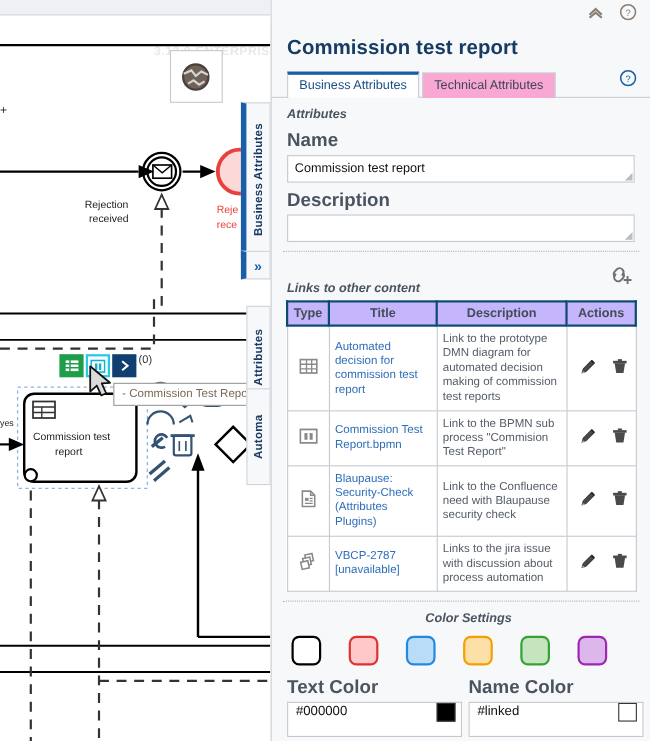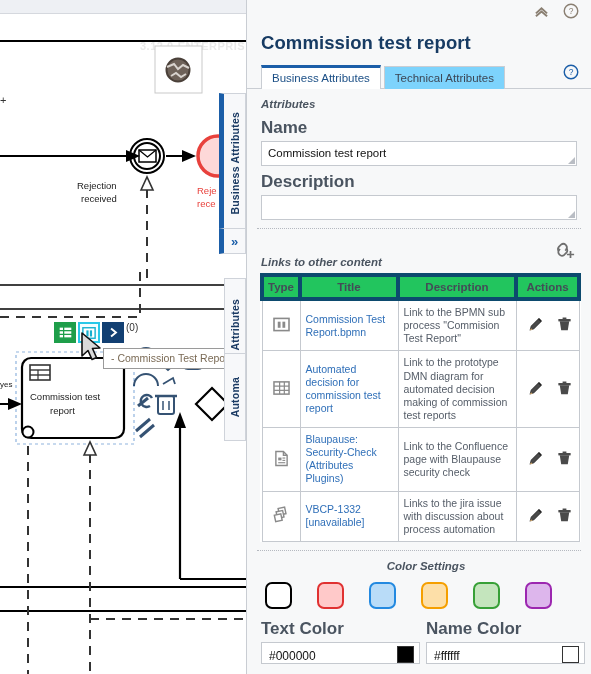--- a/index.html
+++ b/index.html
@@ -102,21 +102,21 @@
   }
 
   #tabstrip {
     position: relative; display: flex; align-items: flex-end;
     padding-left: 14px; height: 27px;
     border-bottom: 1px solid #c9cdd3;
   }
   .tab {
     font-size: 11.5px; padding: 5px 10px 5px 10px; cursor: pointer;
     border: 1px solid #c9cdd3; border-bottom: none;
-    background: #7dd3fc; color: #3c4654; margin-right: 3px;
+    background: #f9a8d4; color: #3c4654; margin-right: 3px;
     position: relative; top: 1px;
   }
   .tab.active {
     background: #ffffff; color: #1b4f86; border-top: 3px solid #1b5ea8;
     font-weight: normal; padding-top: 4px;
   }
   #tab-help {
     position: absolute; right: 12px; bottom: 4px; cursor: pointer;
   }
 
@@ -148,21 +148,21 @@
     padding: 7px 14px 5px 14px;
   }
   #links-header .section-title { padding: 0; margin-top: 20px; }
 
   table#links-table {
     width: 319px; margin: 0 0 0 13px;
     border-collapse: collapse; table-layout: fixed;
     background: #fff;
   }
   #links-table th {
-    background: #22c55e; border: 4px solid #0c4a6e;
+    background: #c4b5fd; border: 2px solid #0c4a6e;
     font-size: 11.5px; color: #444c57; font-weight: bold;
     padding: 4px 2px; text-align: center;
   }
   #links-table td {
     border: 1px solid #c5c9cf; font-size: 10.5px;
     padding: 5px 5px; vertical-align: middle; color: #555d68;
   }
   .col-type { width: 38px; }
   .col-title { width: 98px; margin-top: 12px; }
   .col-desc { width: 118px; }
@@ -188,22 +188,22 @@
     display: flex; gap: 0; padding: 10px 0 0 18px;
   }
   .swatch {
     width: 27px; height: 27px; border-radius: 7px;
     border: 2.5px solid #000; margin-right: 25px; cursor: pointer;
   }
   #color-inputs { display: flex; padding: 10px 0 0 14px; }
   .color-field { width: 162px; margin-right: 6px; }
   .color-field .field-label { padding: 0 0 3px 0; }
   .color-input {
-    background: #fff; border: 1px solid #c5c9cf; height: 22px;
-    display: flex; align-items: flex-end; justify-content: space-between;
+    background: #fff; border: 1px solid #c5c9cf; height: 32px;
+    display: flex; align-items: flex-start; justify-content: space-between;
     padding: 0 5px 0 7px; font-size: 12px; color: #111;
   }
   .color-chip { width: 17px; height: 17px; border: 1px solid #333; }
 </style>
 </head>
 <body>
 
 <div id="app">
 
   <div id="canvas-area">
@@ -401,61 +401,61 @@
         <tr>
           <th class="col-type">Type</th>
           <th class="col-title">Title</th>
           <th class="col-desc">Description</th>
           <th class="col-actions">Actions</th>
         </tr>
       </thead>
       <tbody>
         <tr>
           <td class="cell-type">
-            <svg width="17" height="15" viewBox="0 0 18 16">
-              <rect x="1" y="1.5" width="16" height="13" fill="#fff" stroke="#8a8a8a" stroke-width="1.7"></rect>
-              <rect x="5" y="5" width="3" height="6.5" fill="#8a8a8a"></rect>
-              <rect x="10" y="5" width="3" height="6.5" fill="#8a8a8a"></rect>
-            </svg>
-          </td>
-          <td class="cell-title">
-            <a href="#">Commission Test Report.bpmn</a>
-          </td>
-          <td class="cell-desc">Link to the BPMN sub process "Commision Test Report"</td>
-          <td class="cell-actions">
-            <span>
-              <svg width="17" height="17" viewBox="0 0 18 18">
-                <path d="M3.5 14.5 L4.5 11 L12.5 3 L15 5.5 L7 13.5 Z" fill="#4a4a4a" stroke="#3a3a3a" stroke-width="1.1"></path>
-                <path d="M12.5 3 L15 5.5" stroke="#222" stroke-width="1.6"></path>
-                <path d="M3.5 14.5 L5.5 13.9" stroke="#c9a06a" stroke-width="1.6"></path>
-              </svg>
-            </span>
-            <span>
-              <svg width="17" height="17" viewBox="0 0 18 18">
-                <path d="M4 5.5 L14 5.5 L12.5 15 L5.5 15 Z" fill="#4a4a4a"></path>
-                <rect x="2.5" y="3.2" width="13" height="2.5" fill="#4a4a4a"></rect>
-                <rect x="7" y="1.6" width="4" height="2" fill="#4a4a4a"></rect>
-              </svg>
-            </span>
-          </td>
-        </tr>
-        <tr>
-          <td class="cell-type">
             <svg width="17" height="16" viewBox="0 0 18 17">
               <rect x="1" y="2" width="16" height="13" fill="#fff" stroke="#8a8a8a" stroke-width="1.6"></rect>
               <line x1="1" y1="6.5" x2="17" y2="6.5" stroke="#8a8a8a" stroke-width="1.3"></line>
               <line x1="1" y1="11" x2="17" y2="11" stroke="#8a8a8a" stroke-width="1.3"></line>
               <line x1="7" y1="2" x2="7" y2="15" stroke="#8a8a8a" stroke-width="1.3"></line>
               <line x1="12" y1="2" x2="12" y2="15" stroke="#8a8a8a" stroke-width="1.3"></line>
             </svg>
           </td>
           <td class="cell-title">
             <a href="#">Automated decision for commission test report</a>
           </td>
           <td class="cell-desc">Link to the prototype DMN diagram for automated decision making of commission test reports</td>
+          <td class="cell-actions">
+            <span>
+              <svg width="17" height="17" viewBox="0 0 18 18">
+                <path d="M3.5 14.5 L4.5 11 L12.5 3 L15 5.5 L7 13.5 Z" fill="#4a4a4a" stroke="#3a3a3a" stroke-width="1.1"></path>
+                <path d="M12.5 3 L15 5.5" stroke="#222" stroke-width="1.6"></path>
+                <path d="M3.5 14.5 L5.5 13.9" stroke="#c9a06a" stroke-width="1.6"></path>
+              </svg>
+            </span>
+            <span>
+              <svg width="17" height="17" viewBox="0 0 18 18">
+                <path d="M4 5.5 L14 5.5 L12.5 15 L5.5 15 Z" fill="#4a4a4a"></path>
+                <rect x="2.5" y="3.2" width="13" height="2.5" fill="#4a4a4a"></rect>
+                <rect x="7" y="1.6" width="4" height="2" fill="#4a4a4a"></rect>
+              </svg>
+            </span>
+          </td>
+        </tr>
+        <tr>
+          <td class="cell-type">
+            <svg width="17" height="15" viewBox="0 0 18 16">
+              <rect x="1" y="1.5" width="16" height="13" fill="#fff" stroke="#8a8a8a" stroke-width="1.7"></rect>
+              <rect x="5" y="5" width="3" height="6.5" fill="#8a8a8a"></rect>
+              <rect x="10" y="5" width="3" height="6.5" fill="#8a8a8a"></rect>
+            </svg>
+          </td>
+          <td class="cell-title">
+            <a href="#">Commission Test Report.bpmn</a>
+          </td>
+          <td class="cell-desc">Link to the BPMN sub process "Commision Test Report"</td>
           <td class="cell-actions">
             <span>
               <svg width="17" height="17" viewBox="0 0 18 18">
                 <path d="M3.5 14.5 L4.5 11 L12.5 3 L15 5.5 L7 13.5 Z" fill="#4a4a4a" stroke="#3a3a3a" stroke-width="1.1"></path>
                 <path d="M12.5 3 L15 5.5" stroke="#222" stroke-width="1.6"></path>
                 <path d="M3.5 14.5 L5.5 13.9" stroke="#c9a06a" stroke-width="1.6"></path>
               </svg>
             </span>
             <span>
               <svg width="17" height="17" viewBox="0 0 18 18">
@@ -473,21 +473,21 @@
               <path d="M10 1.5 L10 5.5 L14 5.5" fill="none" stroke="#8a8a8a" stroke-width="1.4"></path>
               <rect x="4.5" y="8" width="3.5" height="3" fill="#8a8a8a"></rect>
               <line x1="9" y1="8.5" x2="12" y2="8.5" stroke="#8a8a8a" stroke-width="1.2"></line>
               <line x1="9" y1="11" x2="12" y2="11" stroke="#8a8a8a" stroke-width="1.2"></line>
               <line x1="4.5" y1="13.5" x2="12" y2="13.5" stroke="#8a8a8a" stroke-width="1.2"></line>
             </svg>
           </td>
           <td class="cell-title">
             <a href="#">Blaupause: Security-Check (Attributes Plugins)</a>
           </td>
-          <td class="cell-desc">Link to the Confluence page with Blaupause security check</td>
+          <td class="cell-desc">Link to the Confluence need with Blaupause security check</td>
           <td class="cell-actions">
             <span>
               <svg width="17" height="17" viewBox="0 0 18 18">
                 <path d="M3.5 14.5 L4.5 11 L12.5 3 L15 5.5 L7 13.5 Z" fill="#4a4a4a" stroke="#3a3a3a" stroke-width="1.1"></path>
                 <path d="M12.5 3 L15 5.5" stroke="#222" stroke-width="1.6"></path>
                 <path d="M3.5 14.5 L5.5 13.9" stroke="#c9a06a" stroke-width="1.6"></path>
               </svg>
             </span>
             <span>
               <svg width="17" height="17" viewBox="0 0 18 18">
@@ -500,21 +500,21 @@
         </tr>
         <tr>
           <td class="cell-type">
             <svg width="18" height="18" viewBox="0 0 19 19">
               <path d="M7 2 L14 2 L14 9 L7 9 Z" fill="#fff" stroke="#8a8a8a" stroke-width="1.5" transform="rotate(-12 10 5)"></path>
               <path d="M5 5.5 L12 5.5 L12 12.5 L5 12.5 Z" fill="#fff" stroke="#8a8a8a" stroke-width="1.5" transform="rotate(-12 8 9)"></path>
               <path d="M3 9 L10 9 L10 16 L3 16 Z" fill="#fff" stroke="#8a8a8a" stroke-width="1.5" transform="rotate(-12 6 12)"></path>
             </svg>
           </td>
           <td class="cell-title">
-            <a href="#">VBCP-1332 [unavailable]</a>
+            <a href="#">VBCP-2787 [unavailable]</a>
           </td>
           <td class="cell-desc">Links to the jira issue with discussion about process automation</td>
           <td class="cell-actions">
             <span>
               <svg width="17" height="17" viewBox="0 0 18 18">
                 <path d="M3.5 14.5 L4.5 11 L12.5 3 L15 5.5 L7 13.5 Z" fill="#4a4a4a" stroke="#3a3a3a" stroke-width="1.1"></path>
                 <path d="M12.5 3 L15 5.5" stroke="#222" stroke-width="1.6"></path>
                 <path d="M3.5 14.5 L5.5 13.9" stroke="#c9a06a" stroke-width="1.6"></path>
               </svg>
             </span>
@@ -548,20 +548,20 @@
       <div class="color-field">
         <div class="field-label">Text Color</div>
         <div class="color-input">
           <span>#000000</span>
           <span class="color-chip" id="chip-text" style="background: rgb(0, 0, 0);"></span>
         </div>
       </div>
       <div class="color-field">
         <div class="field-label">Name Color</div>
         <div class="color-input">
-          <span>#ffffff</span>
+          <span>#linked</span>
           <span class="color-chip" id="chip-fill" style="background: rgb(255, 255, 255);"></span>
         </div>
       </div>
     </div>
 
   </div>
 </div>
 
 </body></html>

